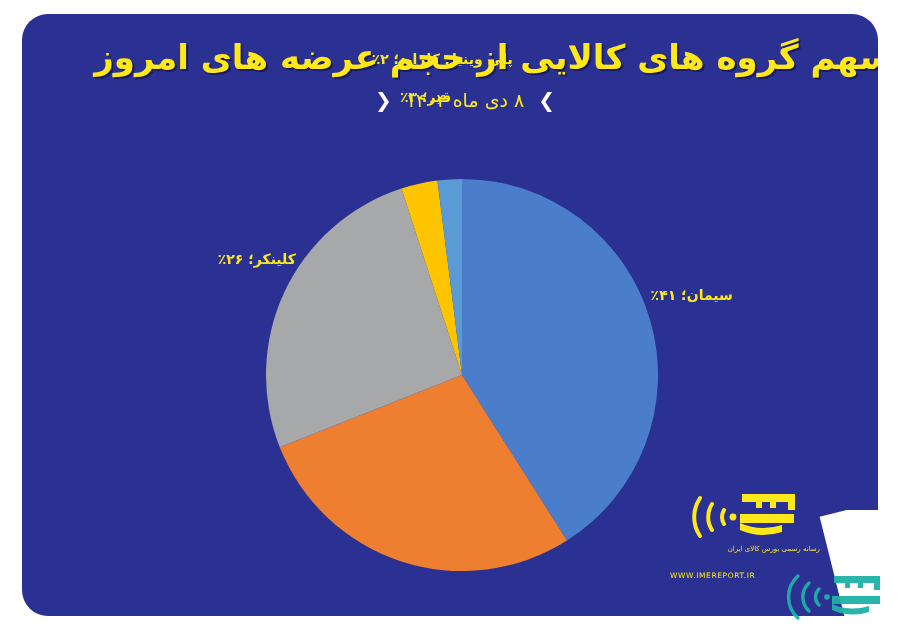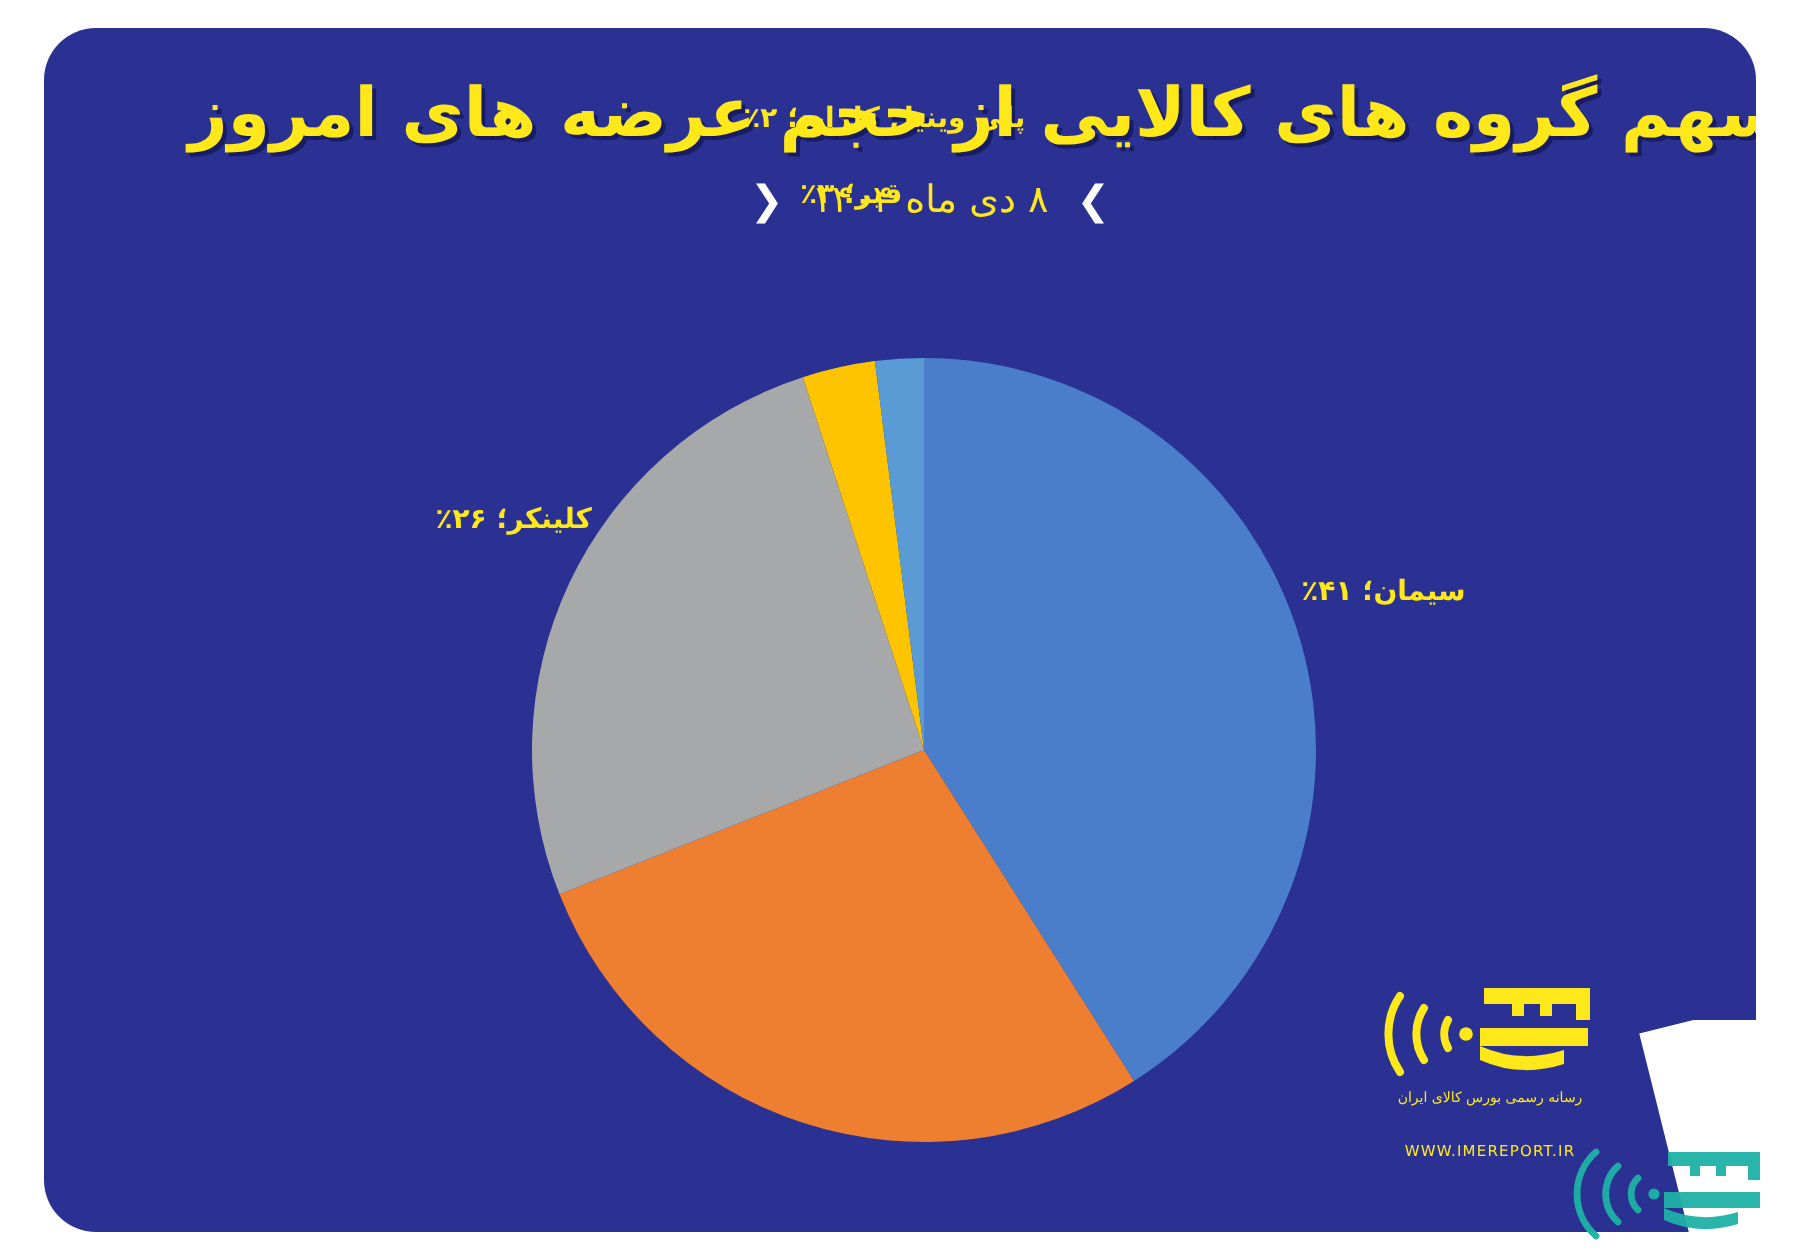--- a/index.html
+++ b/index.html
@@ -88,21 +88,20 @@
     left: 0;
     top: 0;
   }
 
   
   .logo {
     position: absolute;
     right: 58px;
     bottom: 36px;
     width: 150px;
-    text-align: center;
   }
   .logo-mark {
     position: relative;
     height: 58px;
   }
   .logo-caption {
     color: #ffe81a;
     font-size: 7px;
     direction: rtl;
     margin-top: 1px;

